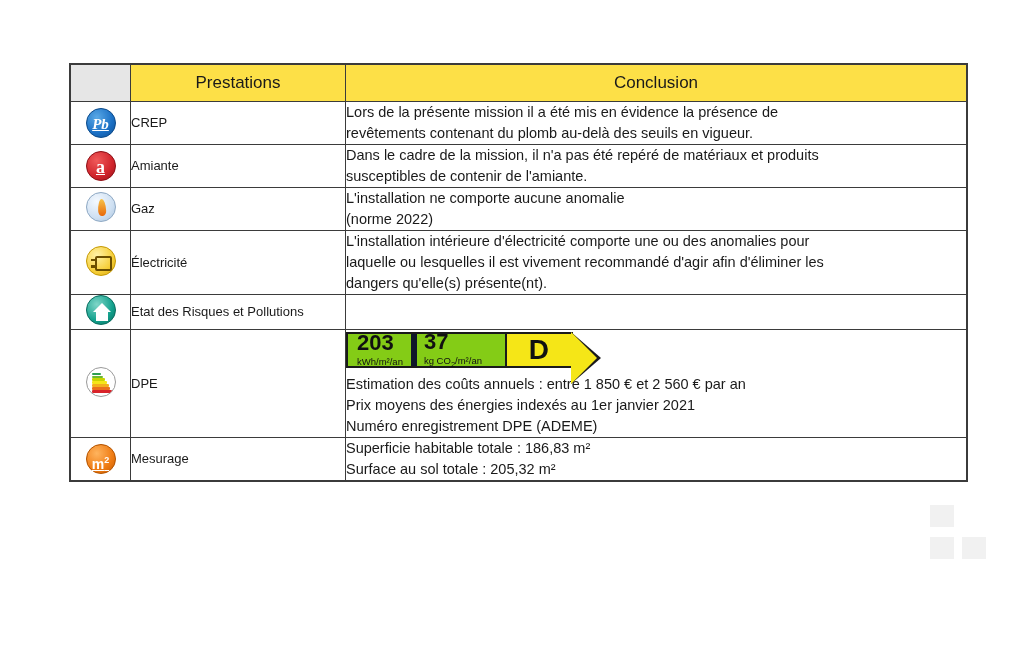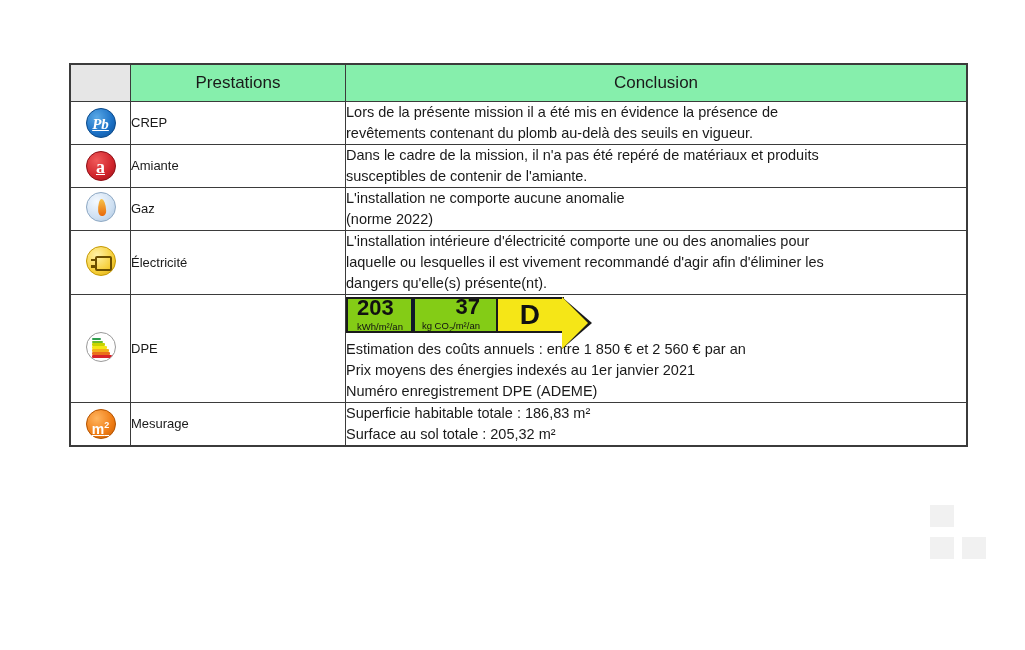--- a/index.html
+++ b/index.html
@@ -34,21 +34,21 @@
   table.report td, table.report th {
     border: 1px solid #3b3b3b;
     vertical-align: middle;
     padding: 0;
   }
   .col-icon { width: 60px; }
   .col-presta { width: 215px; }
   .col-concl { width: auto; }
 
   thead th {
-    background: #86efac;
+    background: #fde047;
     height: 36px;
     font-weight: normal;
     font-size: 17px;
     color: #1a1a1a;
     text-align: center;
   }
   thead th.blank { background: #e6e6e6; }
 
   td.icon-cell {
     text-align: center;
@@ -233,24 +233,23 @@
     height: 100%;
   }
   .dpe-energy, .dpe-ges {
     display: flex;
     flex-direction: column;
     justify-content: center;
     padding: 2px 8px 2px 9px;
     box-sizing: border-box;
   }
   .dpe-ges {
-    border-left: 4px solid #0f172a;
+    border-left: 6px solid #0f172a;
     padding-left: 7px;
-    padding-right: 16px;
-    align-items: flex-end;
+    padding-right: 23px;
   }
   .dpe-num {
     font-size: 22px;
     font-weight: bold;
     line-height: 1;
     color: #111;
     font-family: "Liberation Sans", sans-serif;
   }
   .dpe-unit {
     font-size: 9.5px;
@@ -363,20 +362,27 @@
             <span class="ic ic-elec"><span class="plug"></span></span>
           </td>
           <td class="presta-cell">Électricité</td>
           <td class="concl-cell">
             <div class="concl-line">L'installation intérieure d'électricité comporte une ou des anomalies pour</div>
             <div class="concl-line">laquelle ou lesquelles il est vivement recommandé d'agir afin d'éliminer les</div>
             <div class="concl-line">dangers qu'elle(s) présente(nt).</div>
           </td>
         </tr>
 
+        <tr>
+          <td class="icon-cell">
+            <span class="ic ic-erp"><span class="house"></span></span>
+          </td>
+          <td class="presta-cell">Etat des Risques et Pollutions</td>
+          <td class="concl-cell"></td>
+        </tr>
 
         <tr>
           <td class="icon-cell">
             <span class="ic ic-dpe">
               <span class="bars">
                 <i style="background:#2e9e4f;width:45%"></i>
                 <i style="background:#6cb92e;width:55%"></i>
                 <i style="background:#c8d400;width:65%"></i>
                 <i style="background:#f5e617;width:75%"></i>
                 <i style="background:#f3b01c;width:85%"></i>

